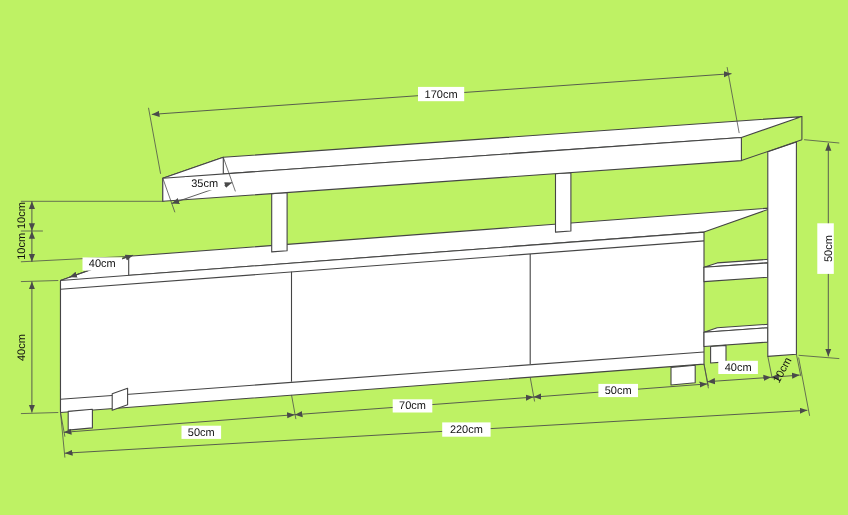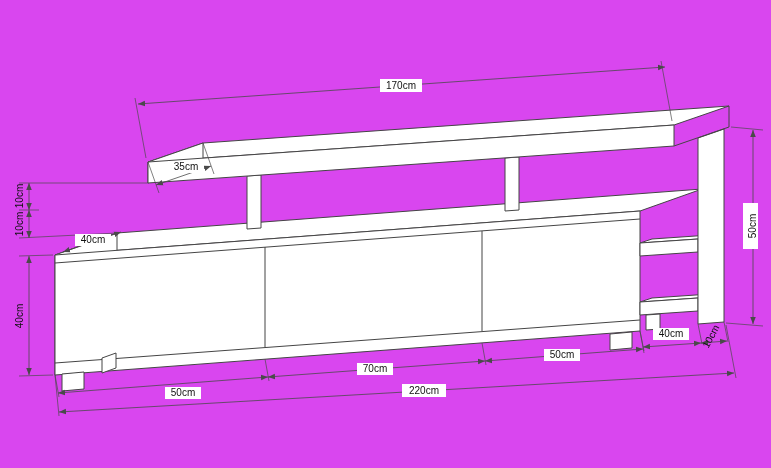--- a/index.html
+++ b/index.html
@@ -1,16 +1,16 @@
 <!DOCTYPE html>
 <html><head>
 <meta charset="utf-8">
 <style>
   html,body{margin:0;padding:0;background:#ffffff;}
-  .canvas{position:relative;width:771px;height:468px;background:#d946ef;overflow:hidden;}
+  .canvas{position:relative;width:771px;height:468px;background:#bef264;overflow:hidden;}
   svg{display:block;}
   .face{fill:#ffffff;stroke:#454545;stroke-width:1;stroke-linejoin:round;}
   .edge{stroke:#454545;stroke-width:1;fill:none;}
   .dim{stroke:#4a4a4a;stroke-width:0.8;fill:none;}
   .ext{stroke:#4a4a4a;stroke-width:0.7;fill:none;}
   .lblbg{fill:#ffffff;}
   text{font-family:"Liberation Sans","DejaVu Sans",sans-serif;font-size:10px;fill:#111111;}
   .mid{text-anchor:middle;}
 </style>
 </head>

